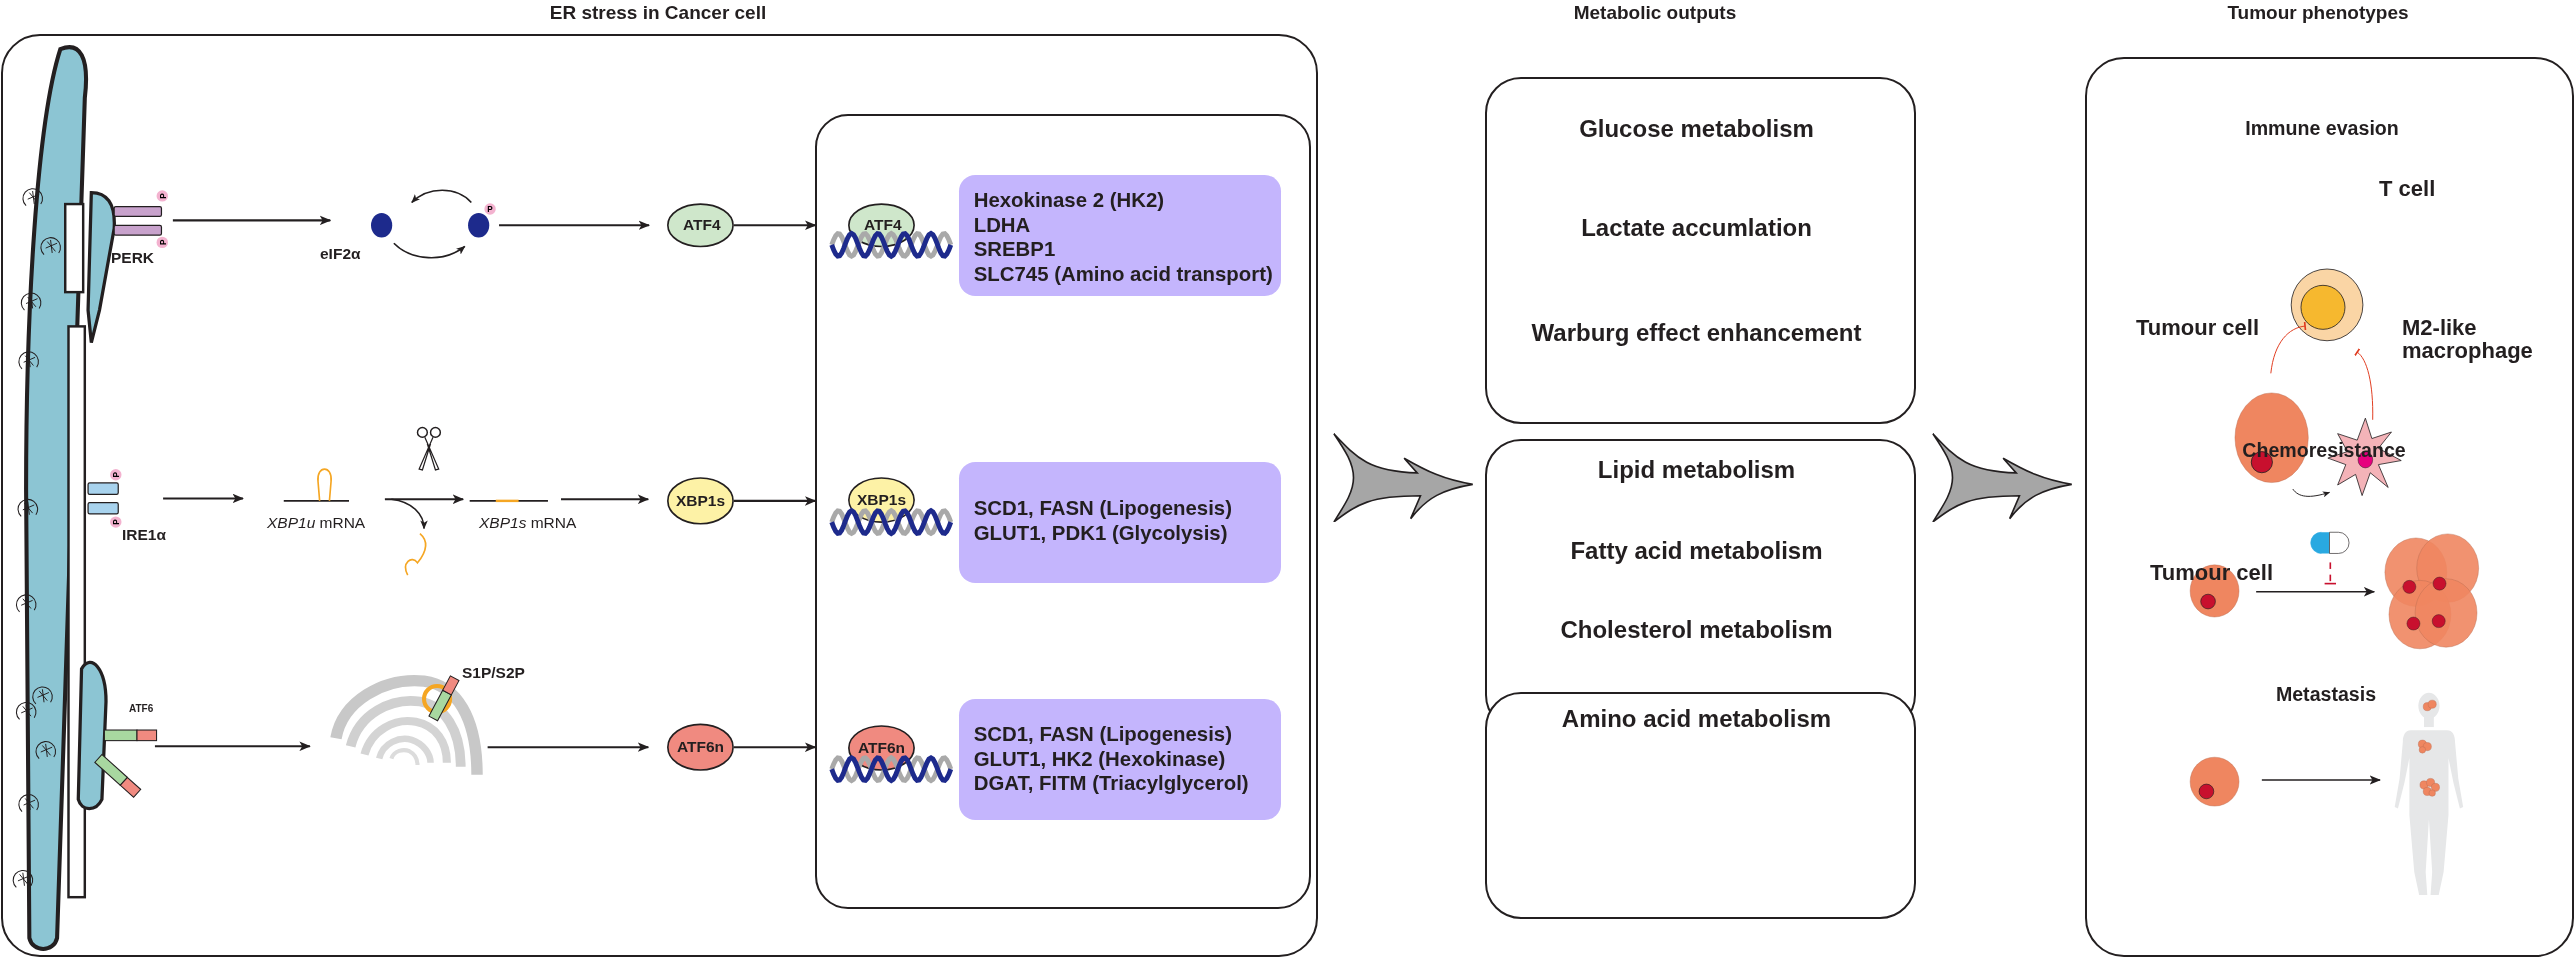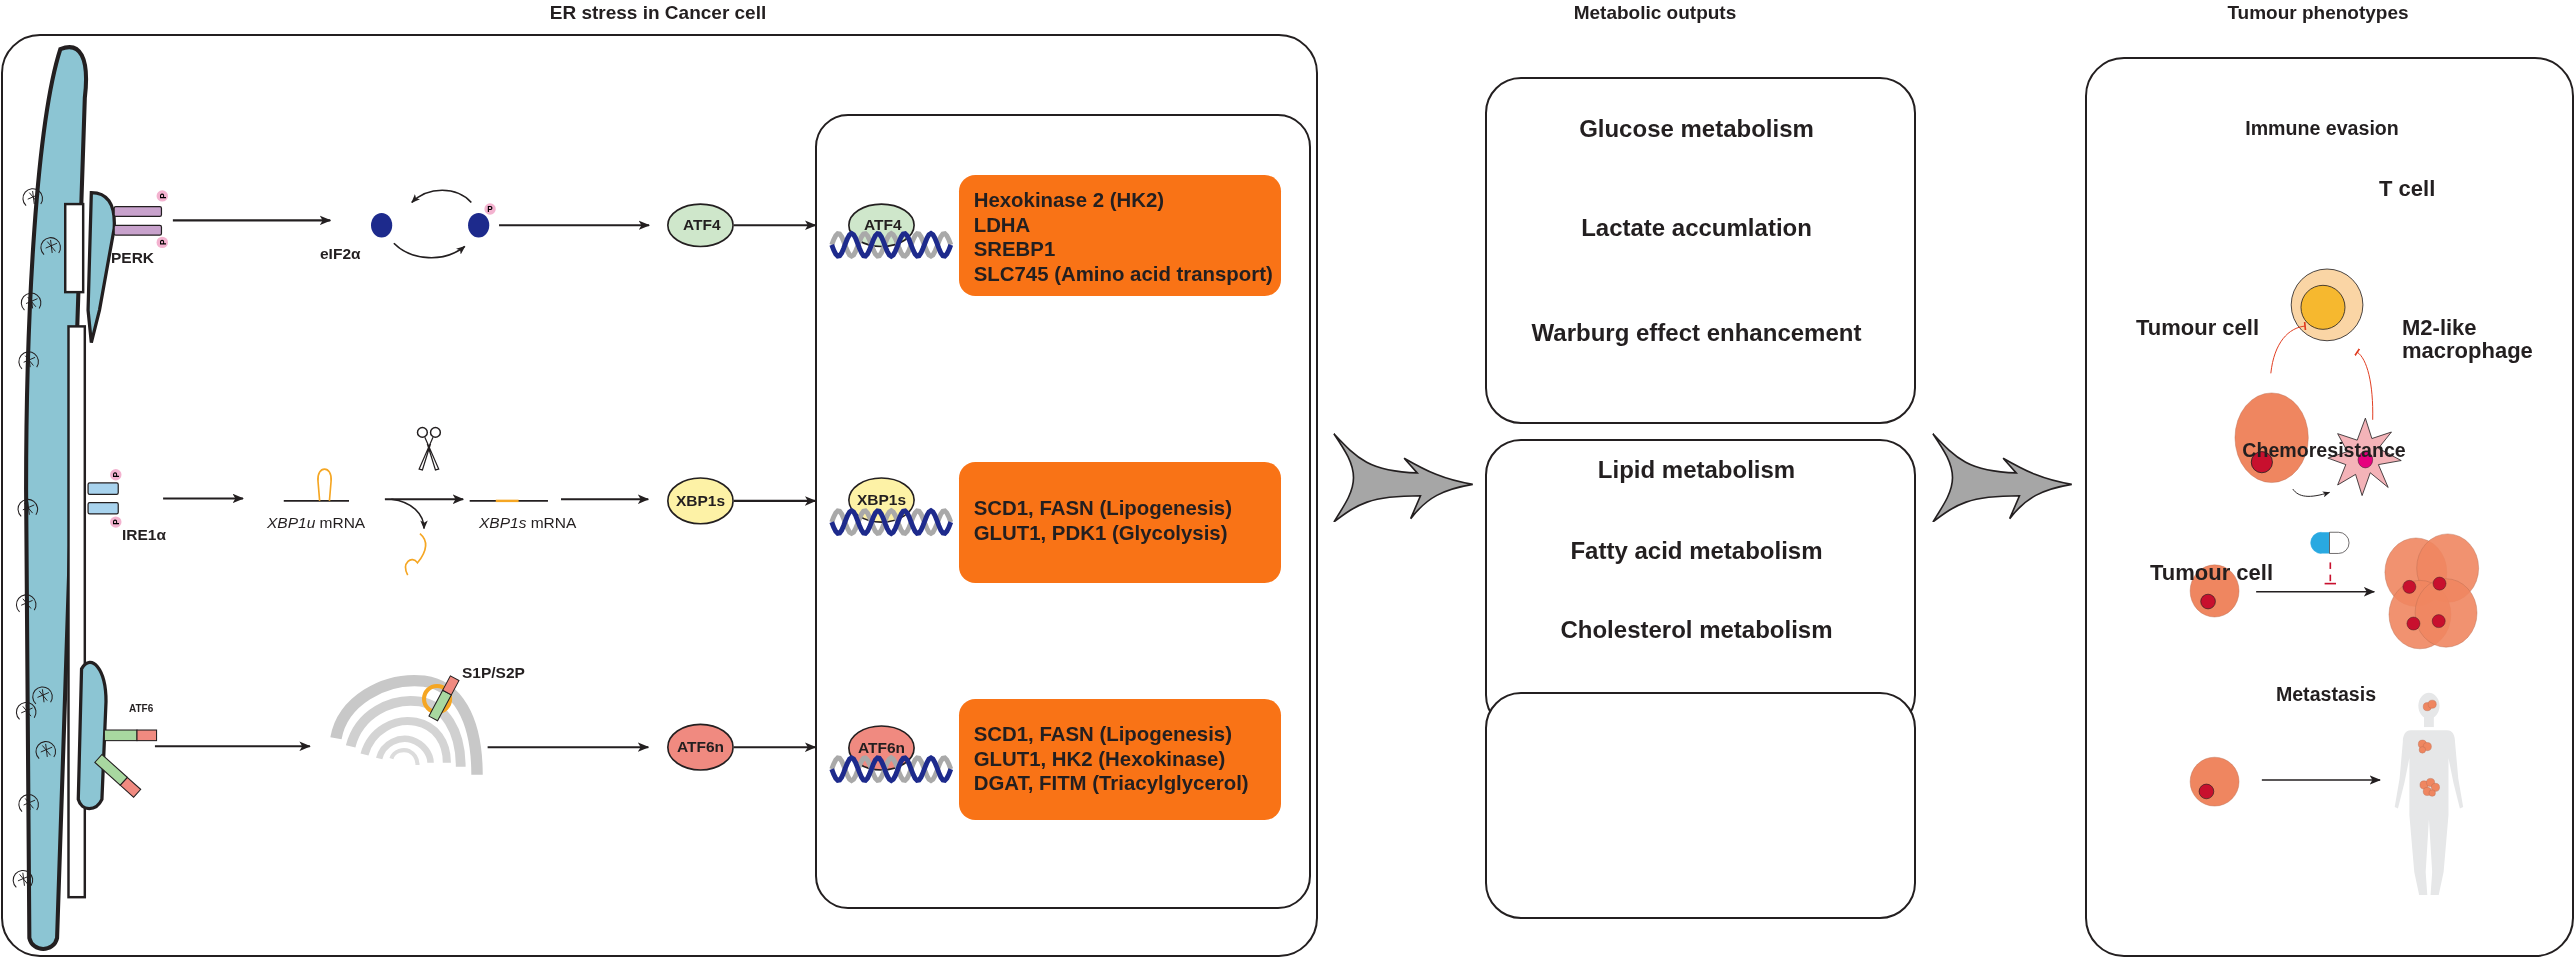--- a/index.html
+++ b/index.html
@@ -2,21 +2,21 @@
 <html style="font-size:13px"><head>
 <meta charset="utf-8">
 <style>
   html, body { margin:0; padding:0; background:#ffffff; }
   body { width:2576px; height:961px; position:relative; overflow:hidden;
          font-family:"Liberation Sans", sans-serif; color:#231f20; }
   .abs { position:absolute; }
   .hdr { position:absolute; font-weight:bold; font-size:19px; text-align:center; white-space:nowrap; transform:translateX(-50%); }
   .panel { position:absolute; border:2px solid #231f20; border-radius:39px; box-sizing:border-box; background:#fff; }
   .lbl { position:absolute; font-weight:bold; white-space:nowrap; }
-  .gene-box { position:absolute; background:#f97316; border-radius:16.3px; box-sizing:border-box;
+  .gene-box { position:absolute; background:#c4b5fd; border-radius:16.3px; box-sizing:border-box;
               padding:13px 14.7px; font-weight:bold; font-size:20.4px; line-height:24.5px; }
   .gene-box div { white-space:nowrap; }
   .metab-box { position:absolute; border:2px solid #231f20; border-radius:36px; box-sizing:border-box; background:#fff; }
   .metab-item { position:absolute; left:0; right:8px; text-align:center; font-weight:bold; font-size:24px; white-space:nowrap; }
   .pheno-title { position:absolute; font-weight:bold; font-size:19.6px; white-space:nowrap; transform:translateX(-50%); }
   .pheno-lbl { position:absolute; font-weight:bold; font-size:22px; white-space:nowrap; line-height:24.5px; }
   svg text { font-family:"Liberation Sans", sans-serif; }
 </style>
 </head>
 <body>
@@ -210,20 +210,21 @@
   <div class="metab-item" style="top:36px;">Glucose metabolism</div>
   <div class="metab-item" style="top:135px;">Lactate accumlation</div>
   <div class="metab-item" style="top:240px;">Warburg effect enhancement</div>
 </div>
 <div class="metab-box" style="left:1485px; top:439px; width:431px; height:292px;padding-left:47px;">
   <div class="metab-item" style="top:14.7px;">Lipid metabolism</div>
   <div class="metab-item" style="top:96px;">Fatty acid metabolism</div>
   <div class="metab-item" style="top:175px;">Cholesterol metabolism</div>
 </div>
 <div class="metab-box" style="left:1485px; top:692px; width:431px; height:227px;">
+  <div class="metab-item" style="top:11.4px;">Amino acid metabolism</div>
 </div>
 
 <div class="panel" style="left:2085px; top:57px; width:489px; height:900px;"></div>
 
 <svg class="abs" style="left:2085px; top:57px;" width="489" height="900" viewBox="0 0 600 1104">
   <defs>
     <marker id="arr2" viewBox="0 0 12 10" refX="11" refY="5" markerWidth="14" markerHeight="12" orient="auto" markerUnits="userSpaceOnUse">
       <path d="M0,0 L12,5 L0,10 L3,5 Z" fill="#231f20"></path>
     </marker>
     <marker id="arrsm" viewBox="0 0 12 10" refX="11" refY="5" markerWidth="9" markerHeight="8" orient="auto" markerUnits="userSpaceOnUse">

